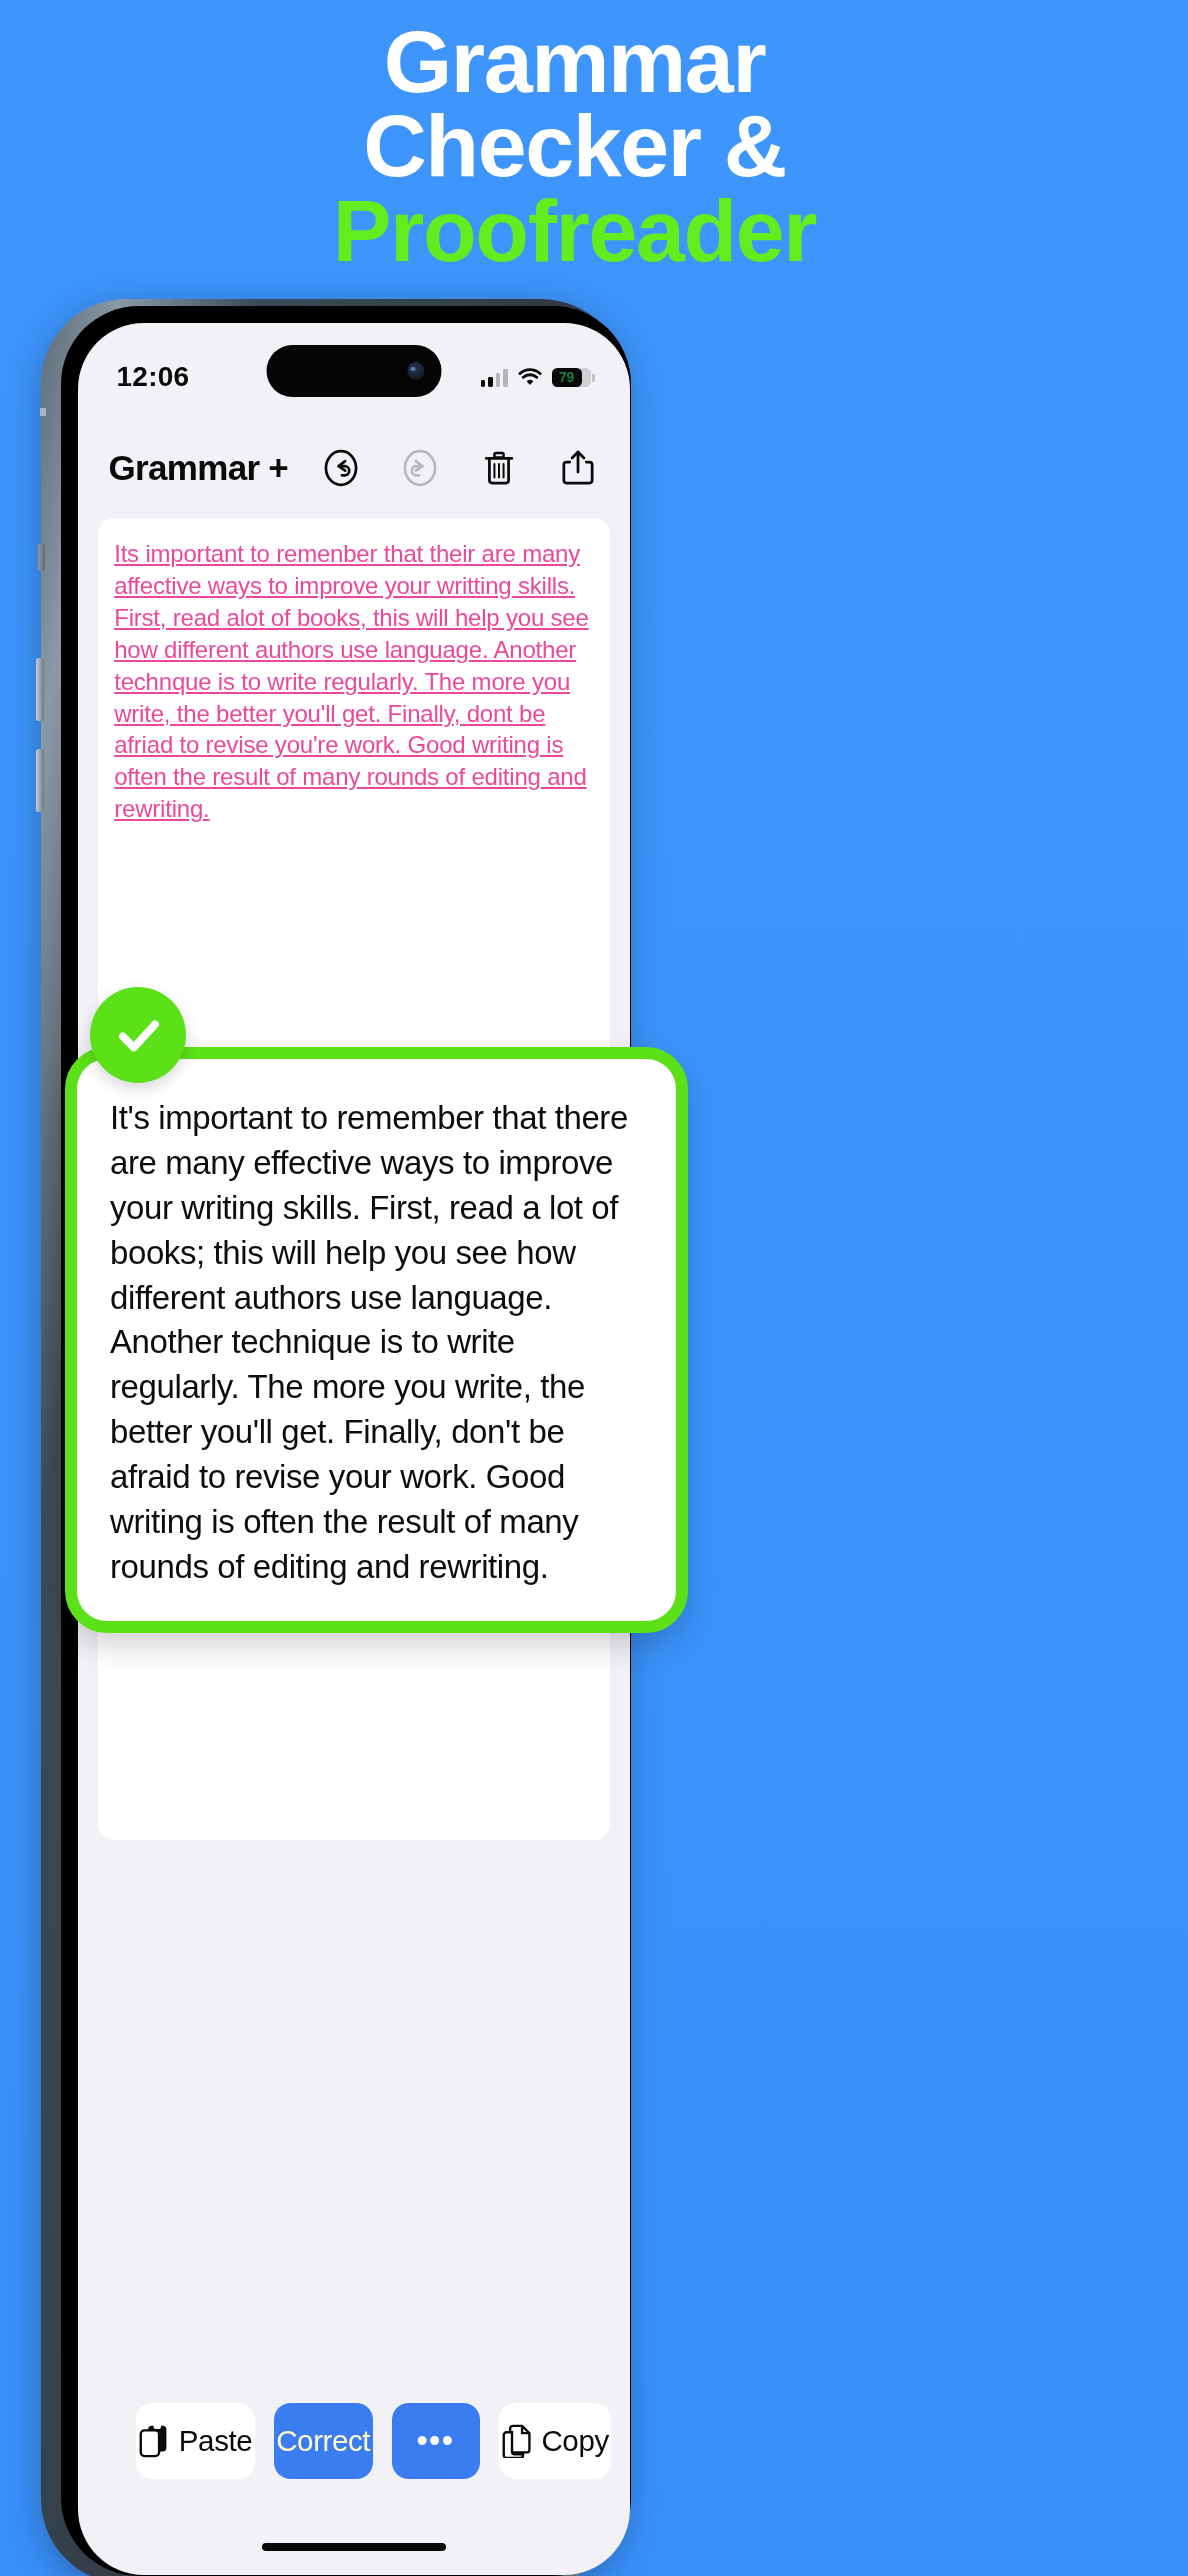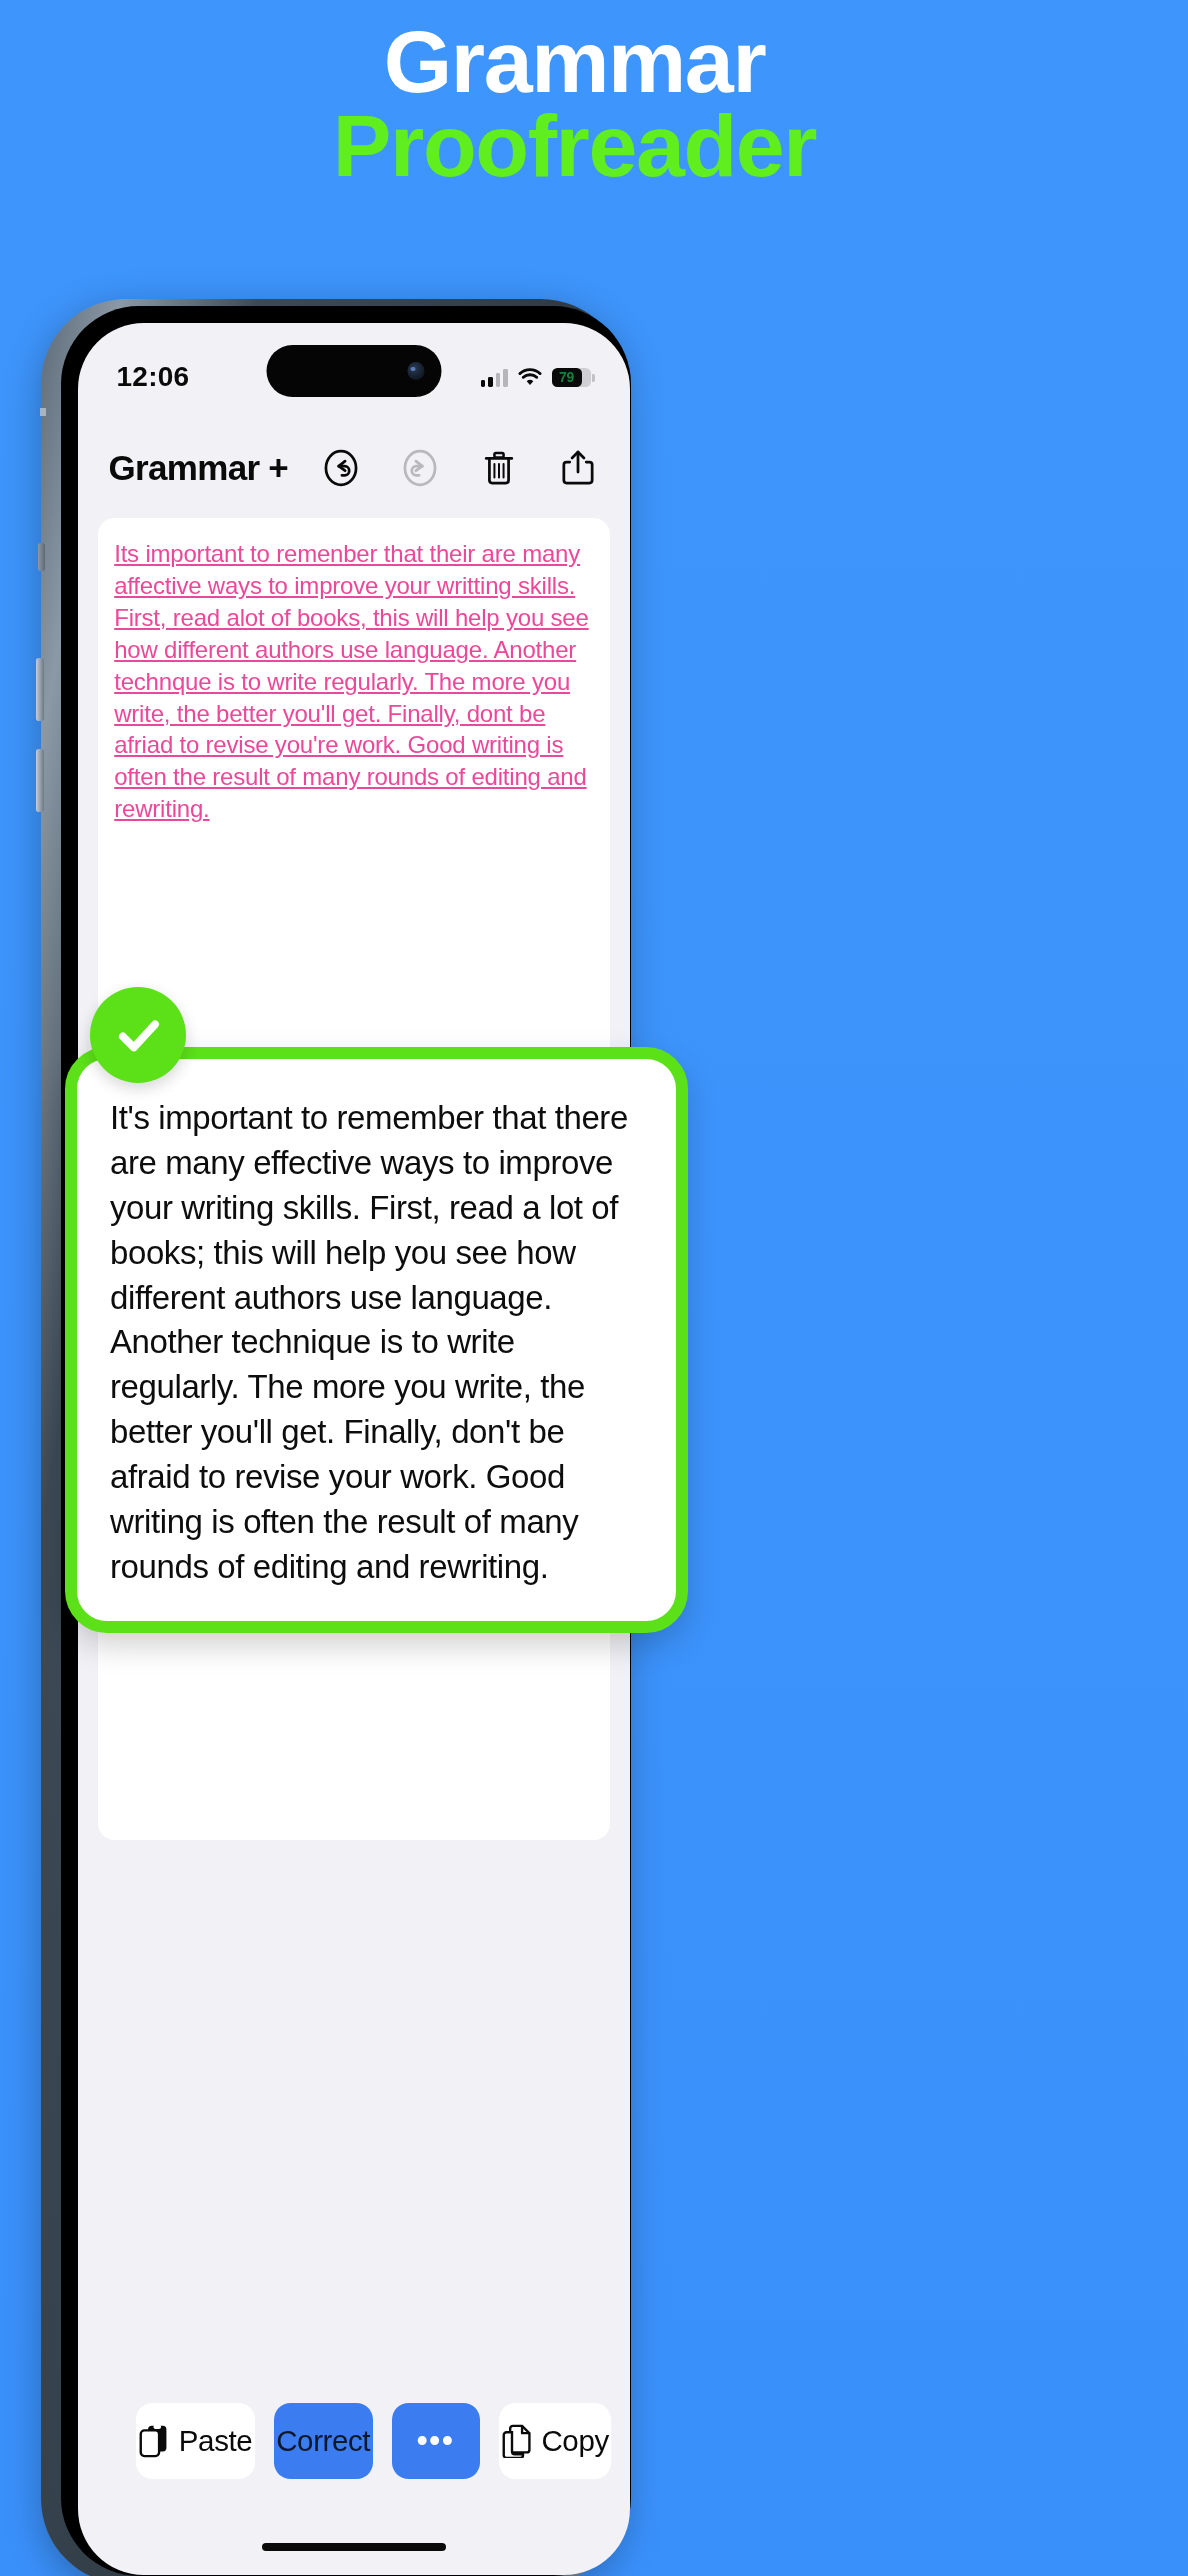--- a/index.html
+++ b/index.html
@@ -170,21 +170,21 @@
     padding: 0 18.4px;
     margin-left: 40px;
   }
   .bbtn {
     height: 76px; border-radius: 16.6px;
     display: flex; align-items: center; justify-content: center;
     gap: 7.4px;
     font-size: 29.5px; letter-spacing: -0.4px;
   }
   .bbtn.light { background:#ffffff; color:#0a0a0a; flex: 1 1 auto; }
-  .bbtn.primary { background:#3b7df0; color:#0f172a; flex: 1 1 auto; align-items: center; }
+  .bbtn.primary { background:#3b7df0; color:#fef9c3; flex: 1 1 auto; align-items: center; }
   .bbtn.more { background:#3b7df0; color:#ffffff; width: 88px; flex: 0 0 88px; }
   .dots { letter-spacing: 1.8px; font-size: 31px; font-weight: 700; line-height: 0.6; }
   .home-indicator {
     position:absolute; left:50%; transform:translateX(-50%);
     bottom: 24px; width: 184px; height: 8.3px; border-radius: 4.6px;
     background: #0a0a0a;
   }
 
   
   .overlay-card {
@@ -213,20 +213,21 @@
     box-shadow: 0 5.5px 14.7px rgba(0,0,0,0.16);
   }
 </style>
 </head>
 <body>
 
 <div id="stage">
 
   <div class="headline">
     <span class="hl-line">Grammar</span>
+    <span class="hl-line">Checker &amp;</span>
     <span class="hl-line accent">Proofreader</span>
   </div>
 
   <div id="phone">
     <div class="phone-frame">
       <div class="frame-seam seam-tl"></div>
       <div class="frame-seam seam-tr"></div>
       <div class="btn-side btn-mute"></div>
       <div class="btn-side btn-volup"></div>
       <div class="btn-side btn-voldn"></div>

